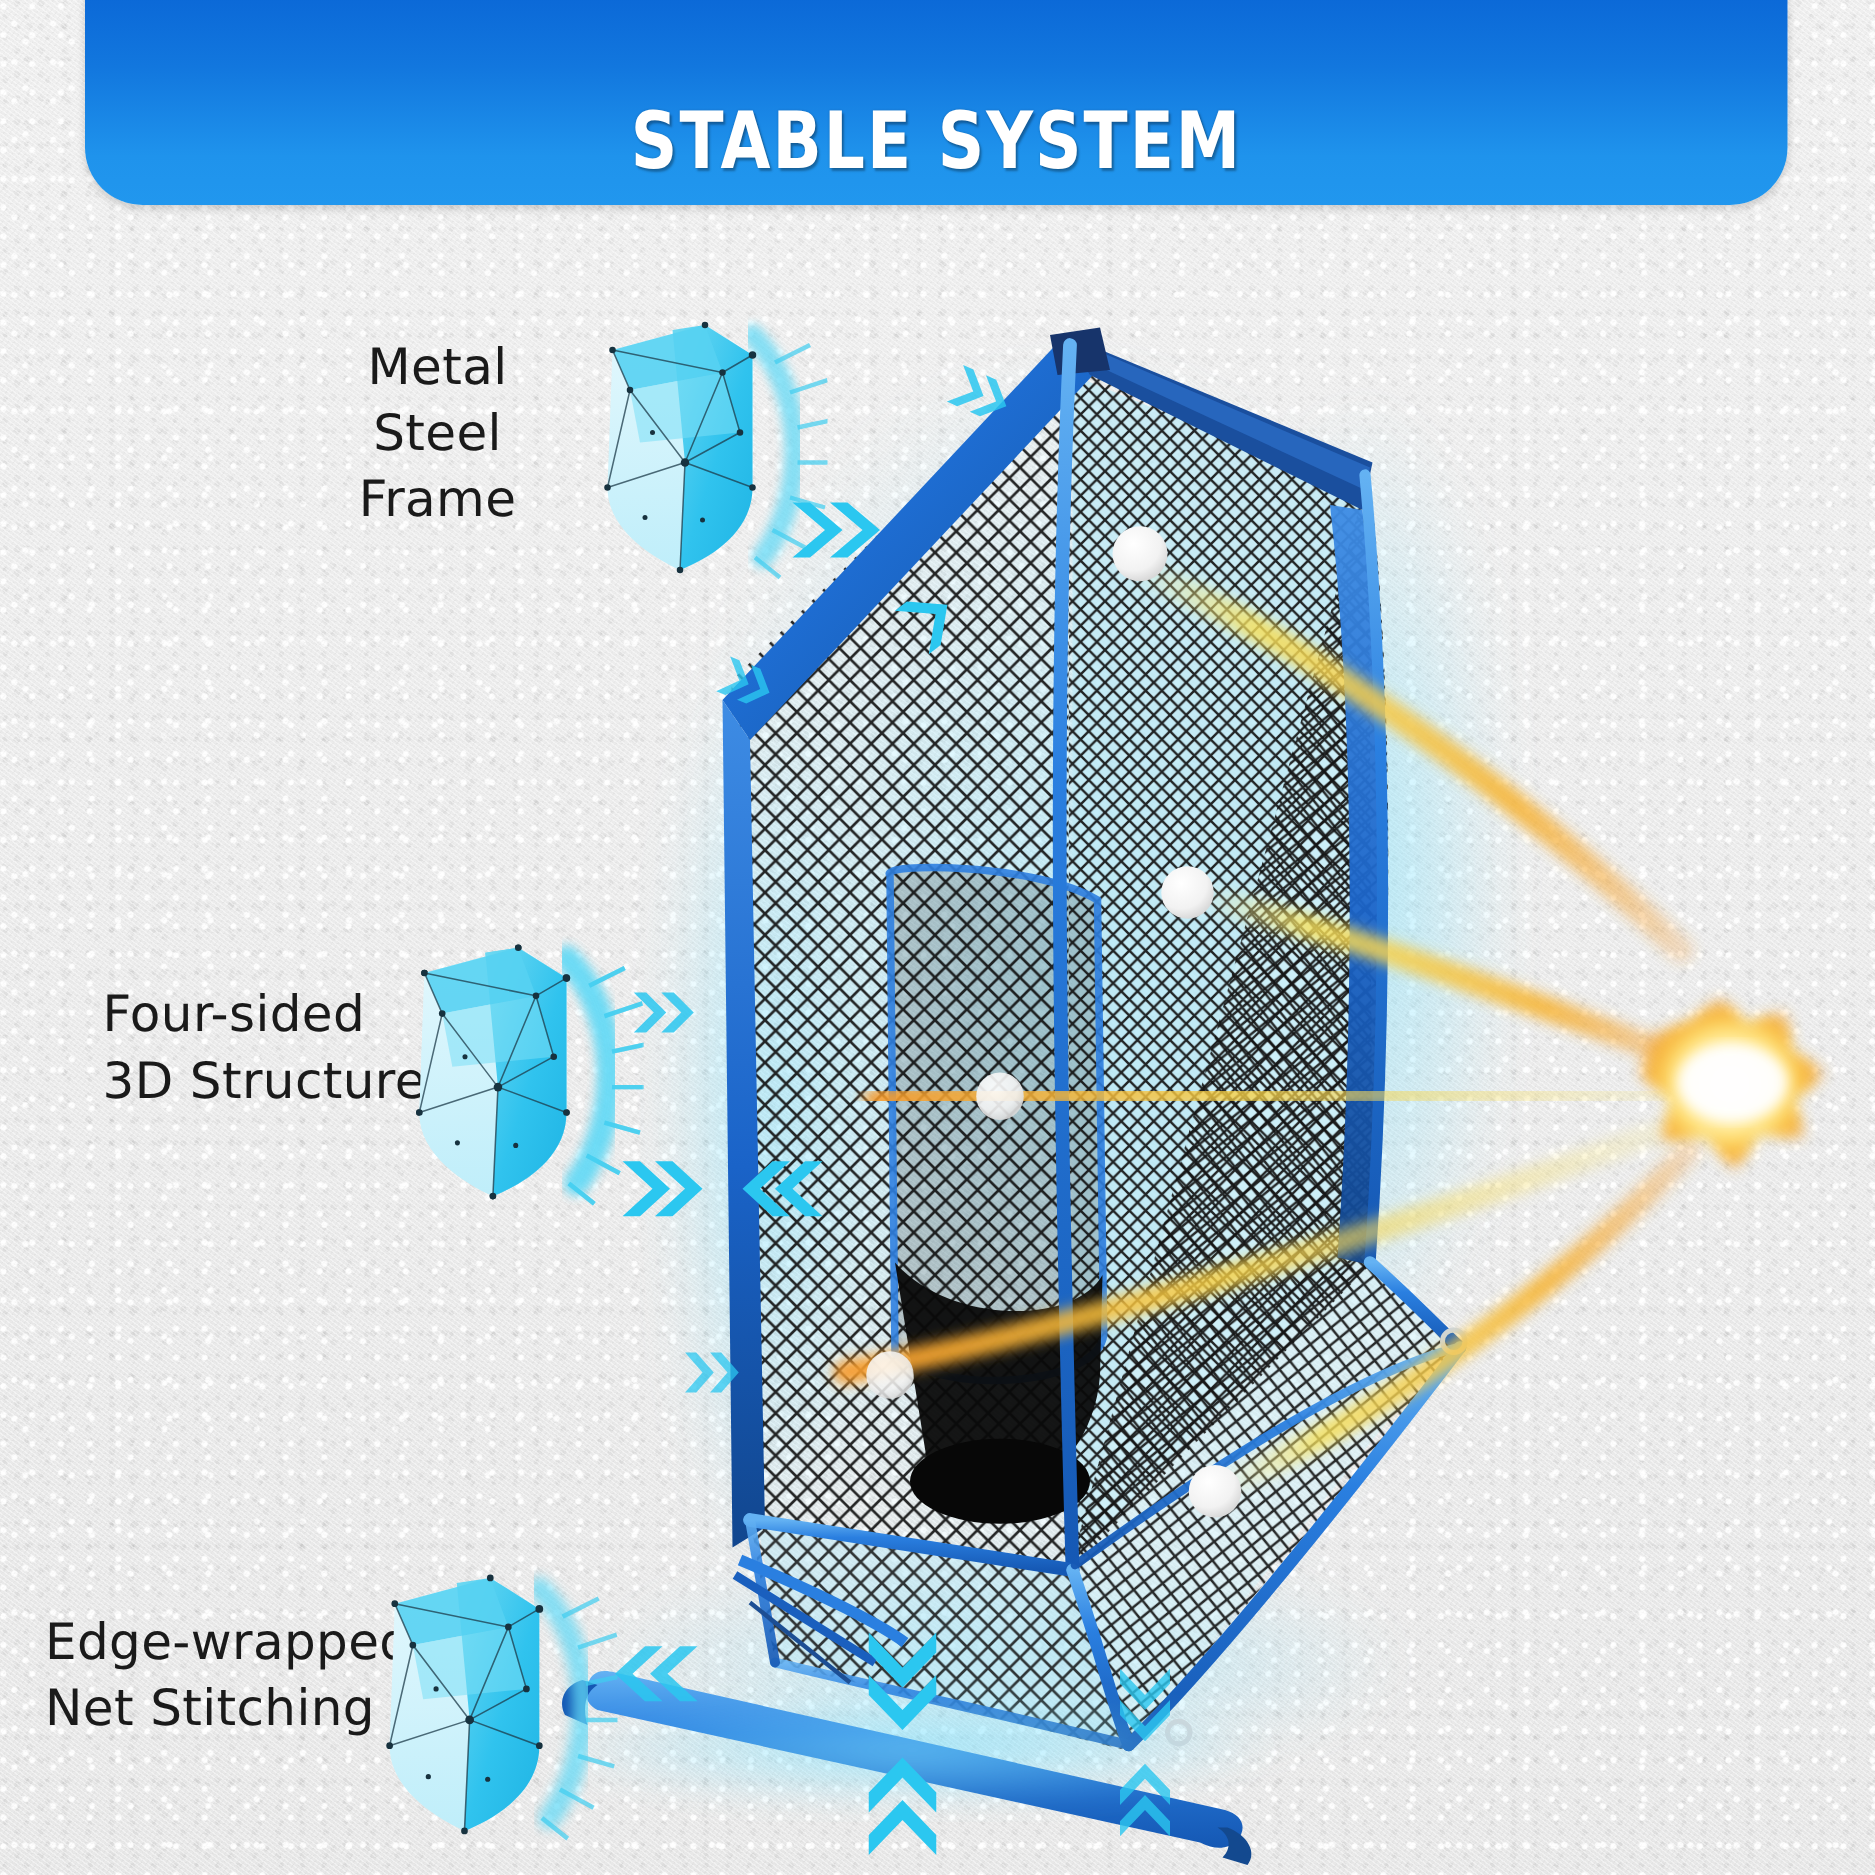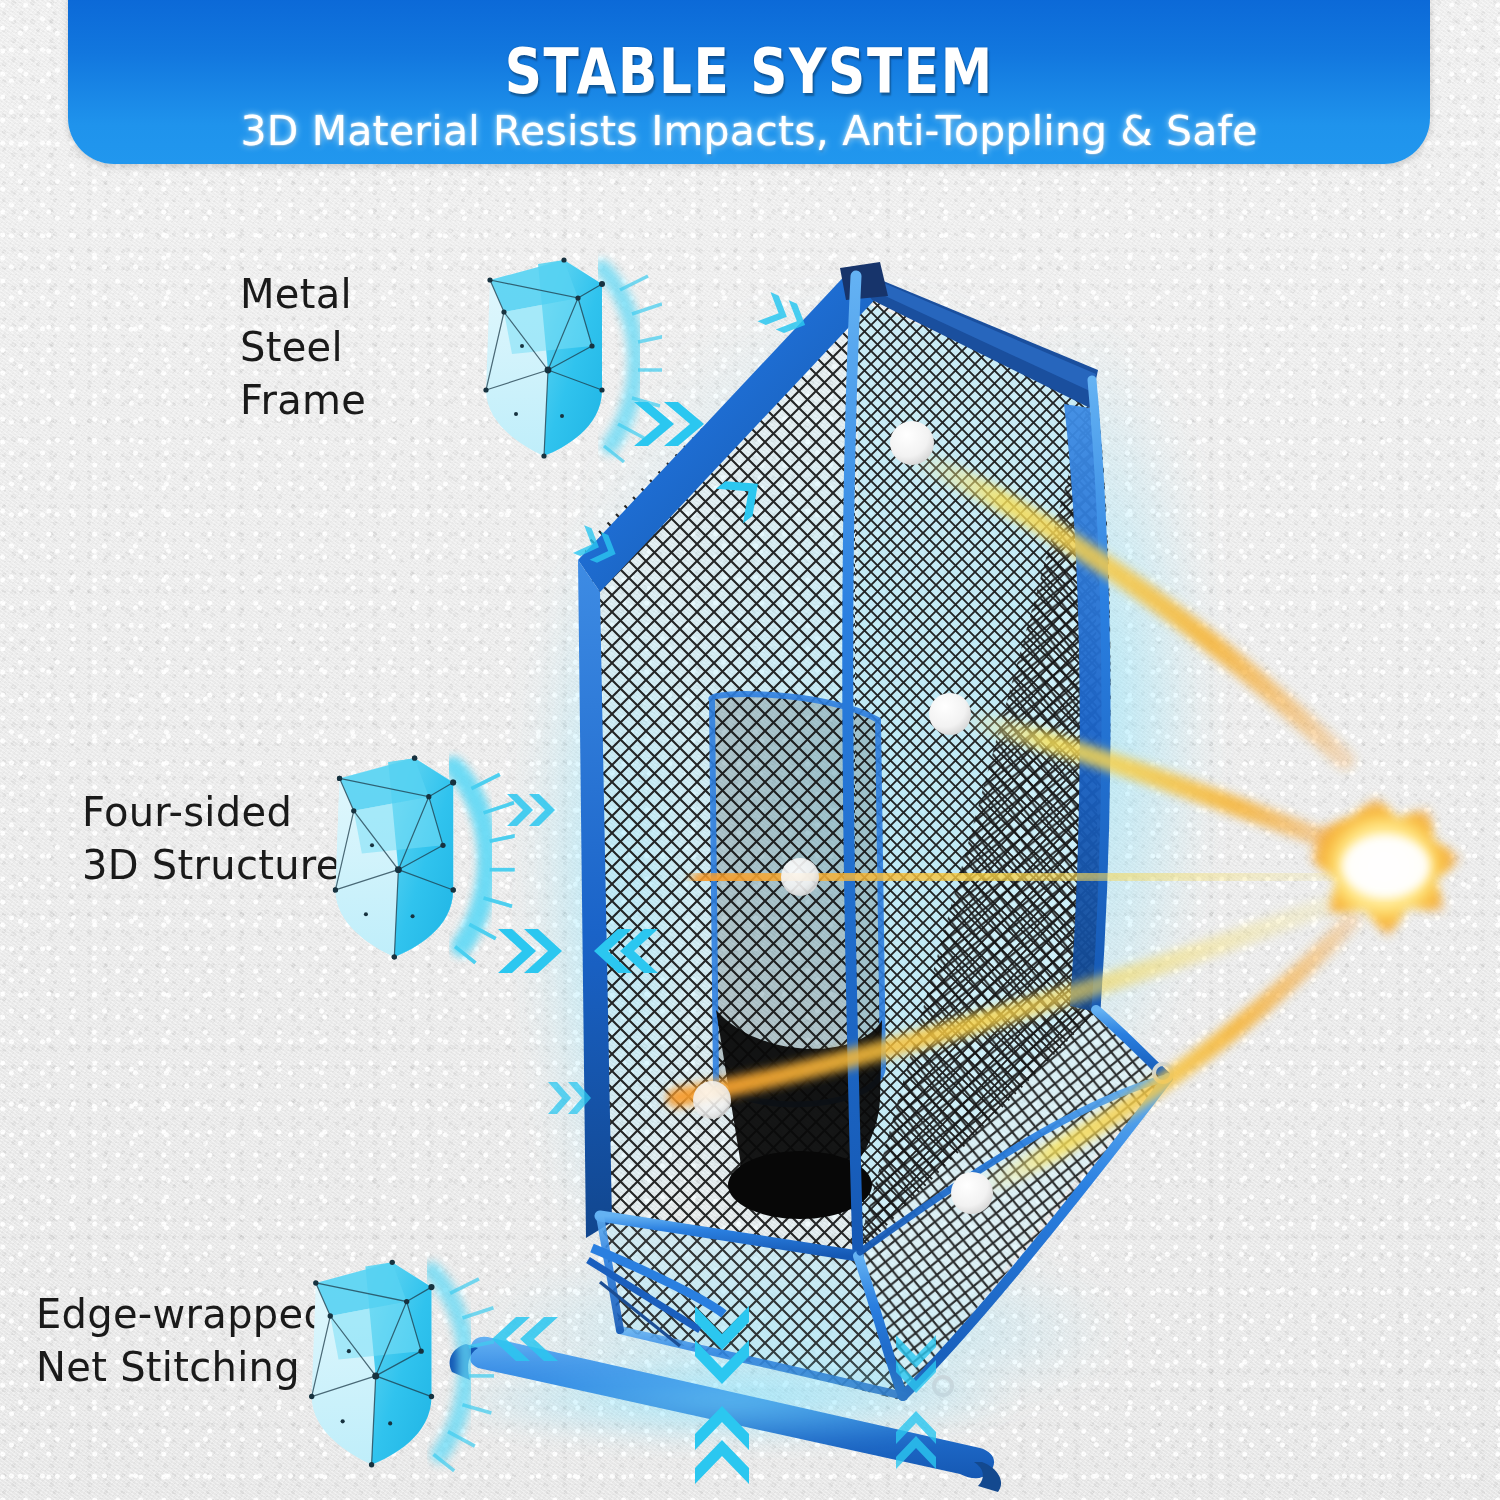--- a/index.html
+++ b/index.html
@@ -68,21 +68,21 @@
   .feature-label{
     position:absolute;
     color:#1a1a1a;
     font-family:"DejaVu Sans", sans-serif;
     font-weight:400;
     font-size:40px;
     line-height:1.32;
     letter-spacing:.3px;
     white-space:pre-line;
   }
-  #label-metal{ left:240px; top:268px; text-align:left; width:220px;}
+  #label-metal{ left:240px; top:268px; text-align:center; width:220px;}
   #label-four{  left:82px;  top:786px; text-align:left;  width:330px;}
   #label-edge{  left:8px;   top:1288px;text-align:left;  width:330px;margin-left:28px;}
 
   
   .shield-wrap{position:absolute;}
   #shield-metal{left:452px;top:250px;width:210px;height:215px;}
   #shield-four{ left:300px;top:748px;width:215px;height:218px;}
   #shield-edge{ left:276px;top:1252px;width:218px;height:222px;}
 
   
@@ -303,21 +303,20 @@
     <g transform="translate(1390,868)">
       <path d="M-72,-40 L-38,-52 L-14,-72 L8,-50 L40,-62 L44,-28 L74,-10
                L46,12 L56,44 L18,40 L-2,70 L-26,42 L-62,46 L-54,12 L-80,-8 Z" fill="url(#burstGrad)" filter="url(#blurS)"></path>
       <ellipse cx="-4" cy="-2" rx="44" ry="30" fill="#ffffff" opacity=".95" filter="url(#blurS)"></ellipse>
     </g>
   </g>
 </svg>
 
 <div id="header-banner">
   <div id="banner-title">STABLE SYSTEM</div>
-  <div id="banner-subtitle">3D Material Resists Impacts, Anti-Toppling &amp; Safe</div>
 </div>
 
 <div class="feature-label" id="label-metal">Metal Steel
 Frame</div>
 
 <div class="feature-label" id="label-four">Four-sided
 3D Structure</div>
 
 <div class="feature-label" id="label-edge">Edge-wrapped
 Net Stitching</div>

